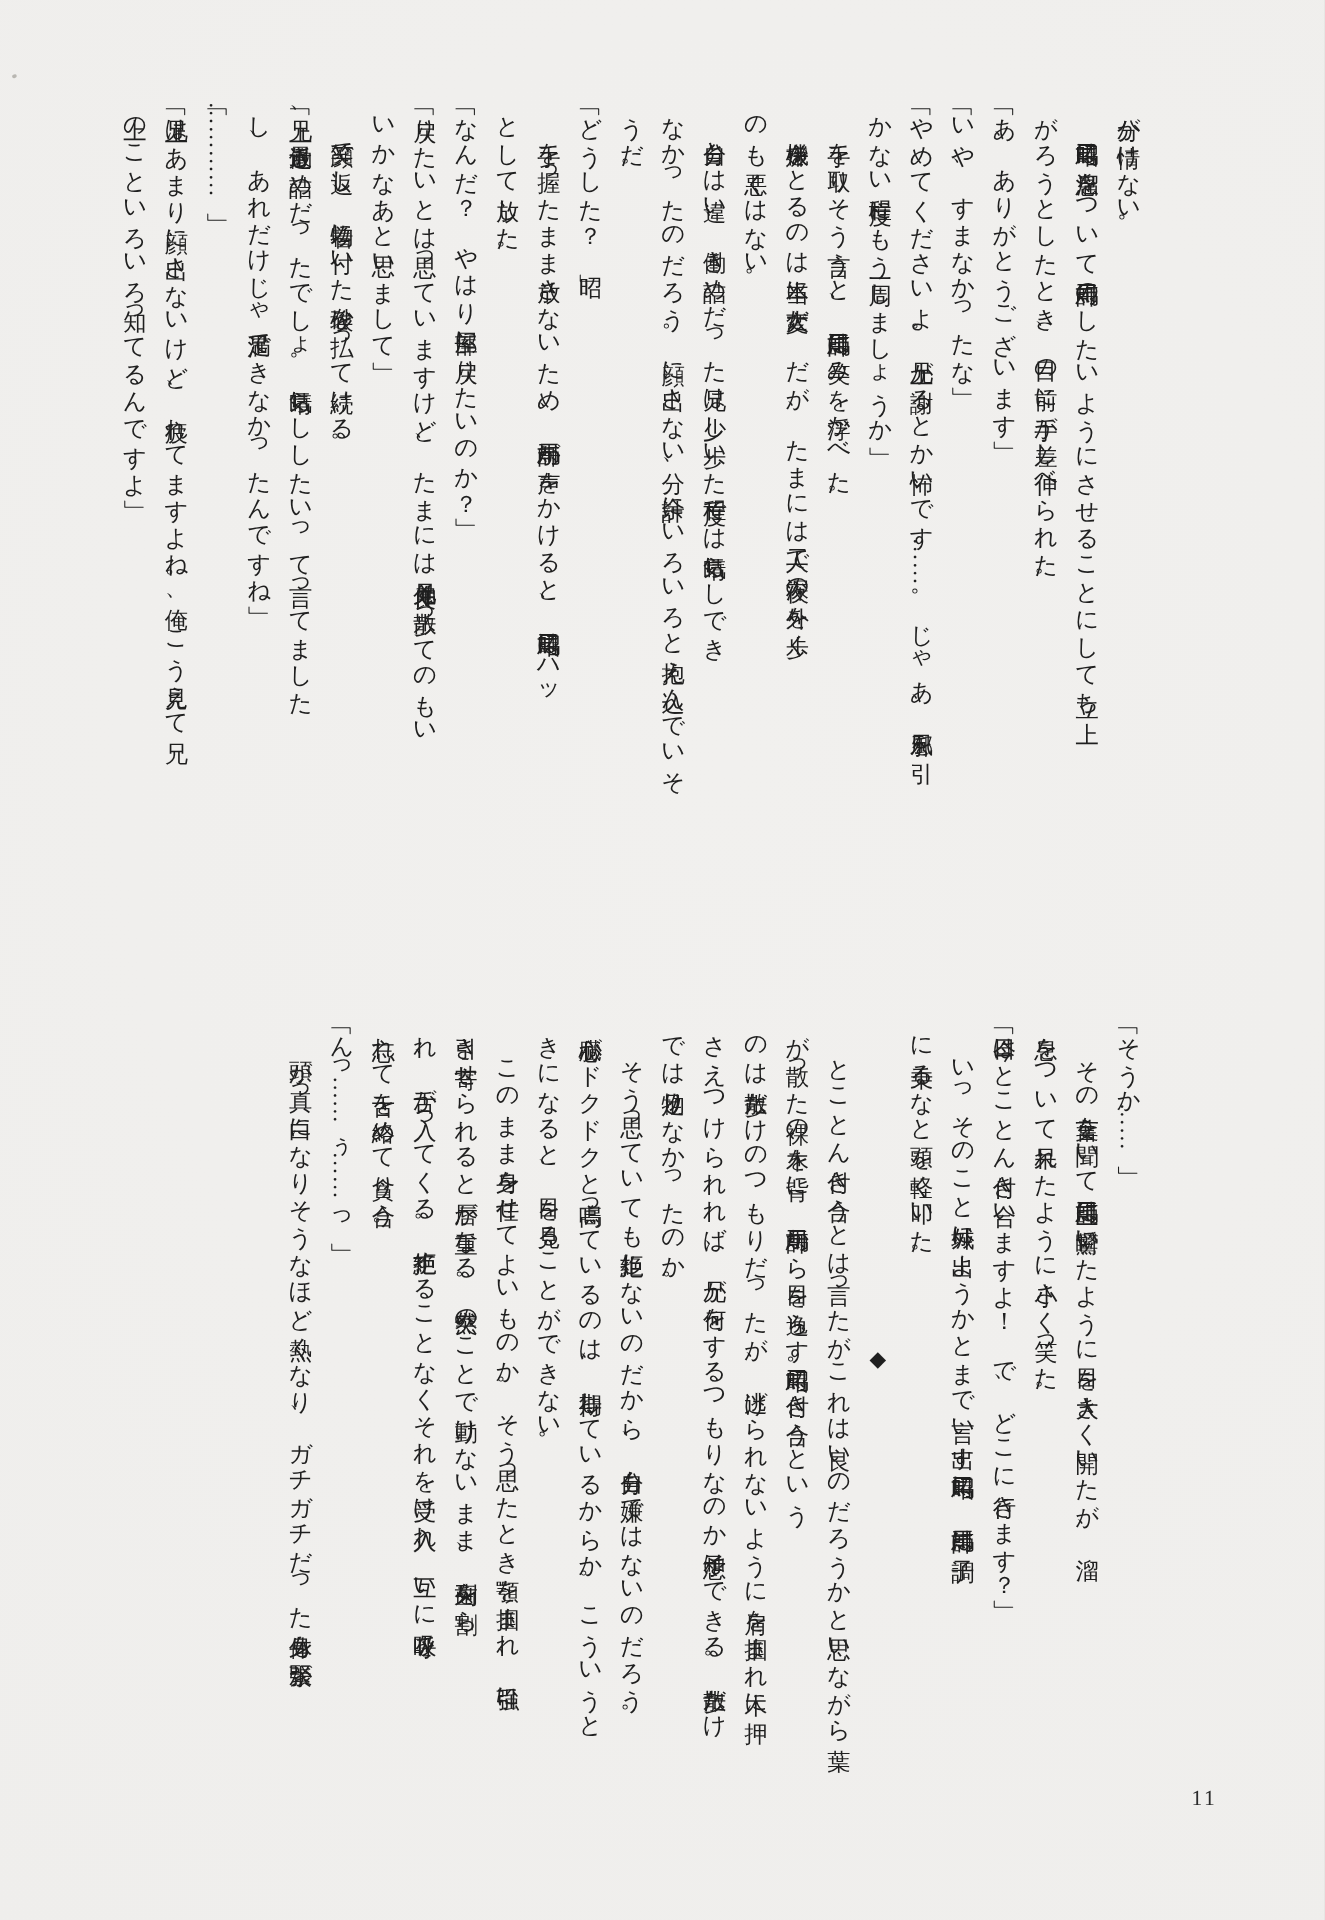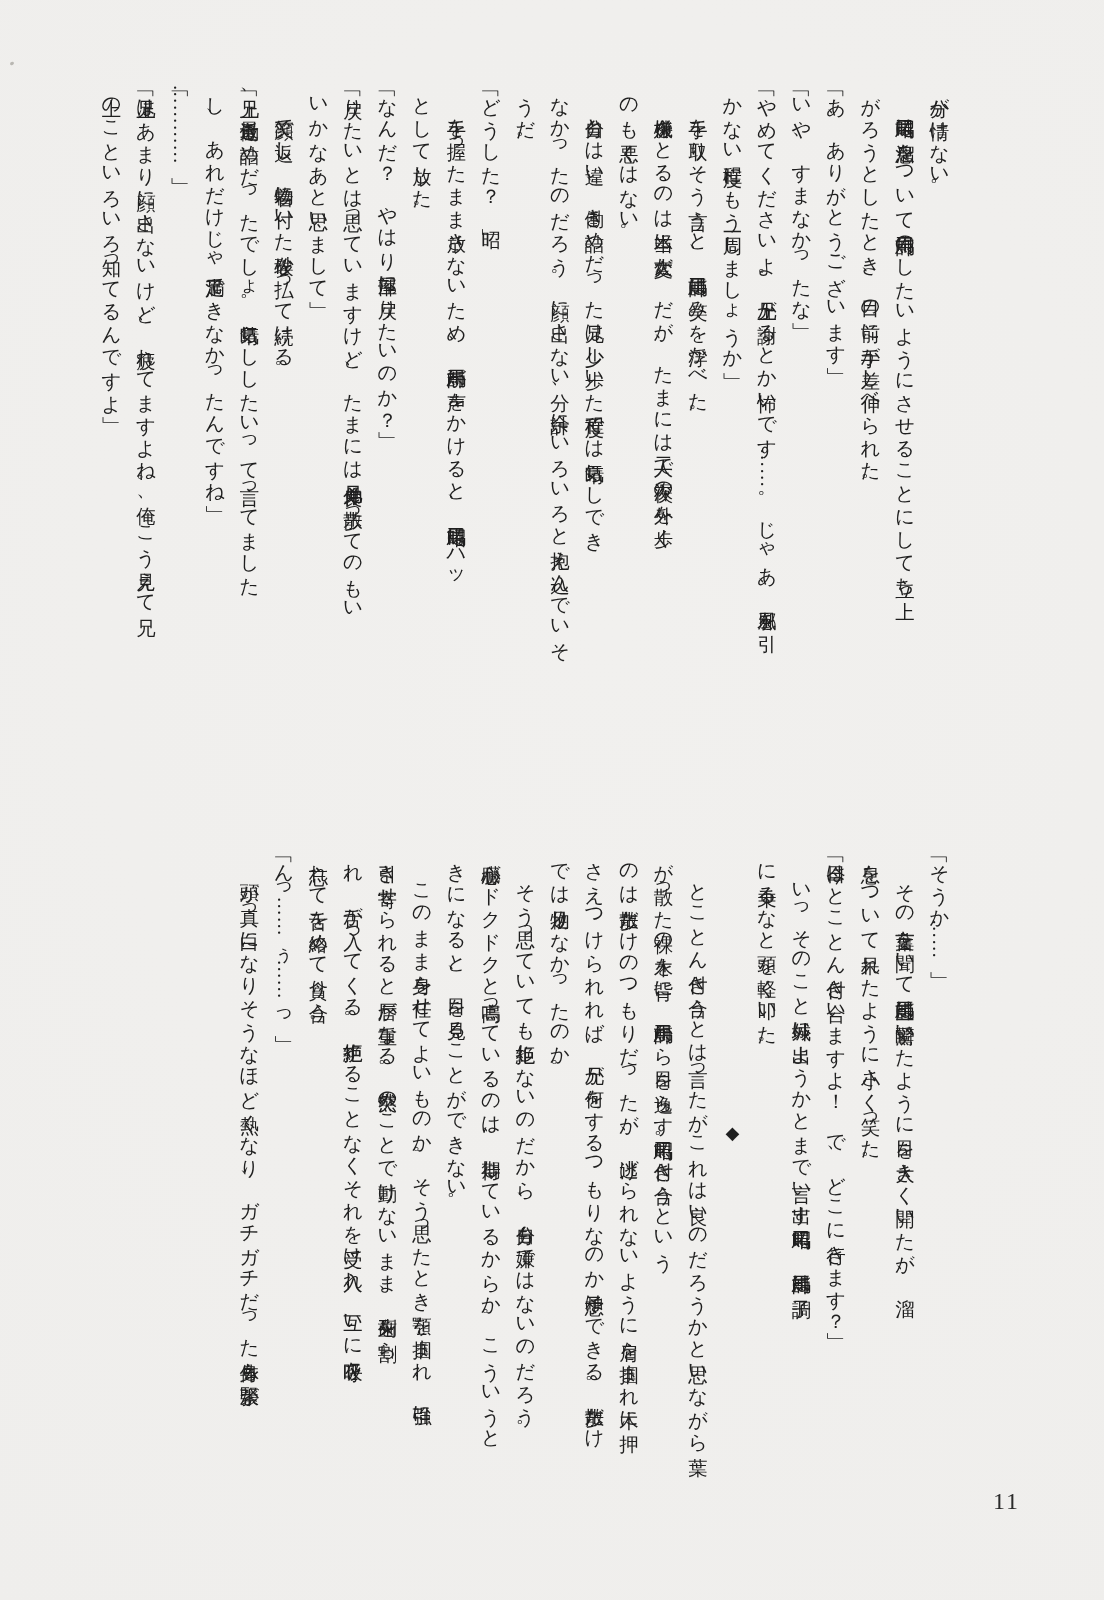--- a/index.html
+++ b/index.html
@@ -26,21 +26,21 @@
   #top-section    { top:84px;  right:148px; width:863px; height:648px; }
   #bottom-section { top:850px; right:148px; width:860px; height:648px; }
   .divider-line {
     line-height:170px;
     padding-top:272px;
     font-size:18px;
   }
   .page-number {
     position:absolute;
     left:993px; top:1488px;
-    font-size:24px;
+    font-size:18px;
     letter-spacing:2px;
     color:#2b2b2b;
   }
   .speck {
     position:absolute;
     left:10px; top:62px;
     width:4px; height:3px;
     background:#b9b7b2;
     border-radius:50%;
     transform:rotate(-20deg);

